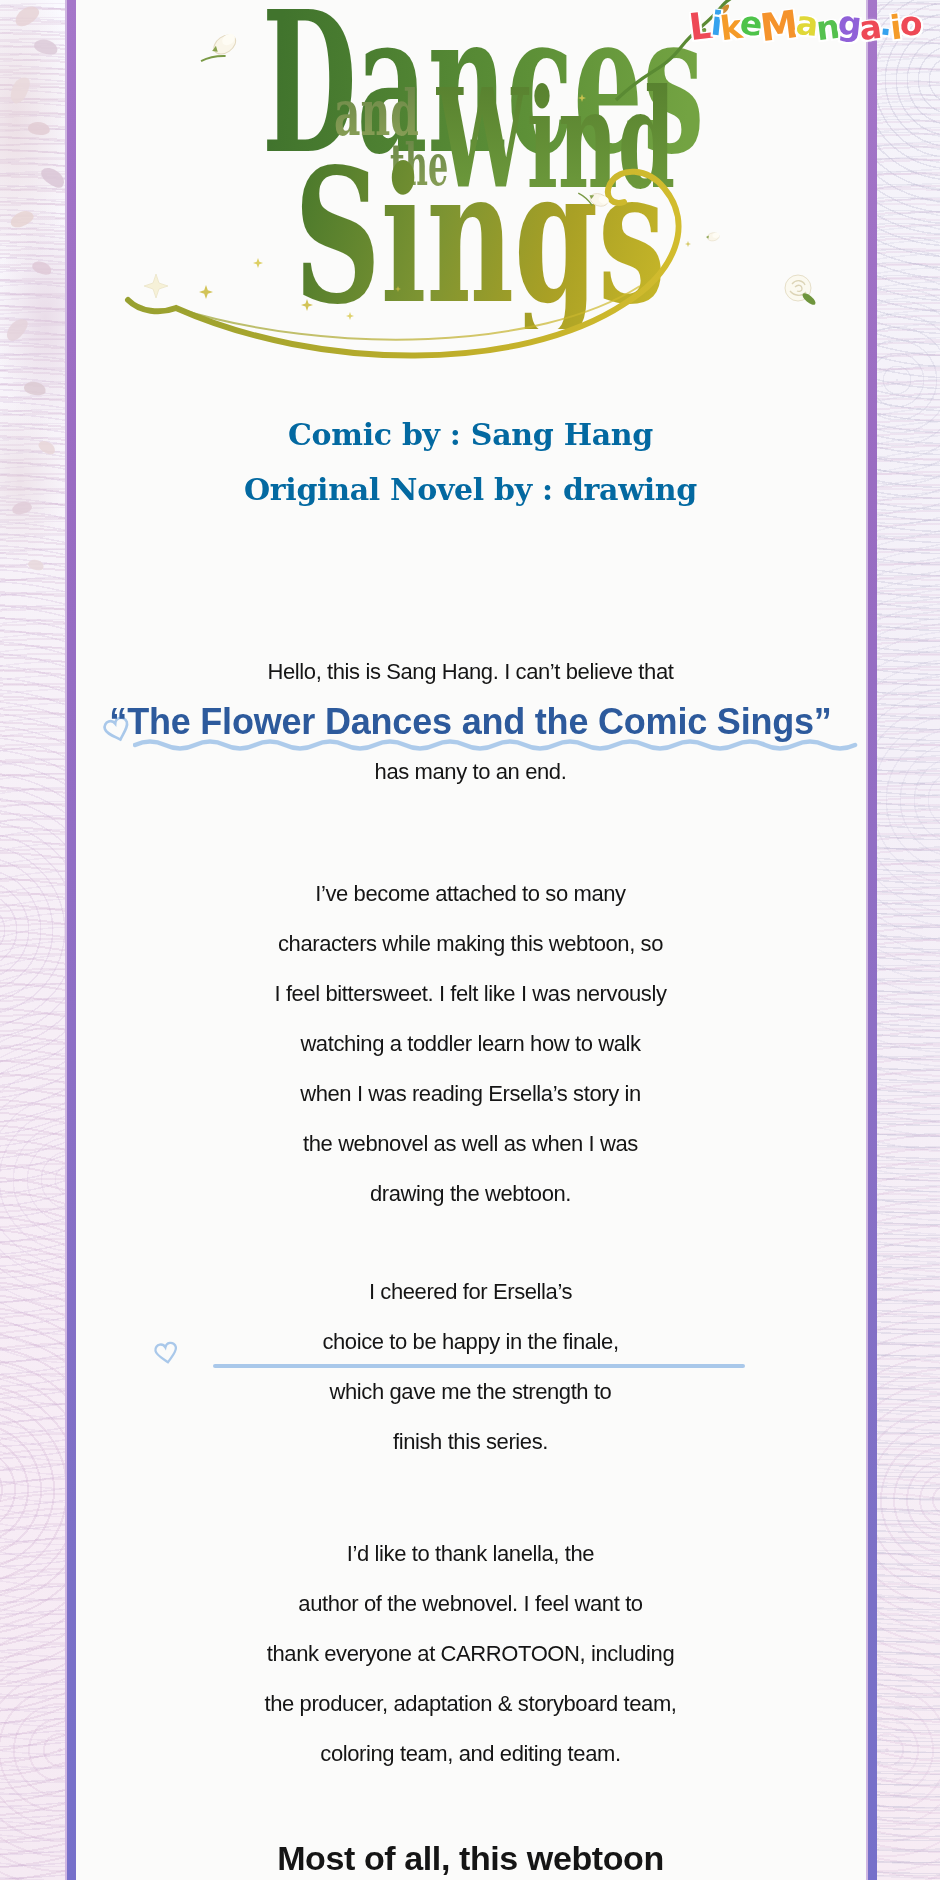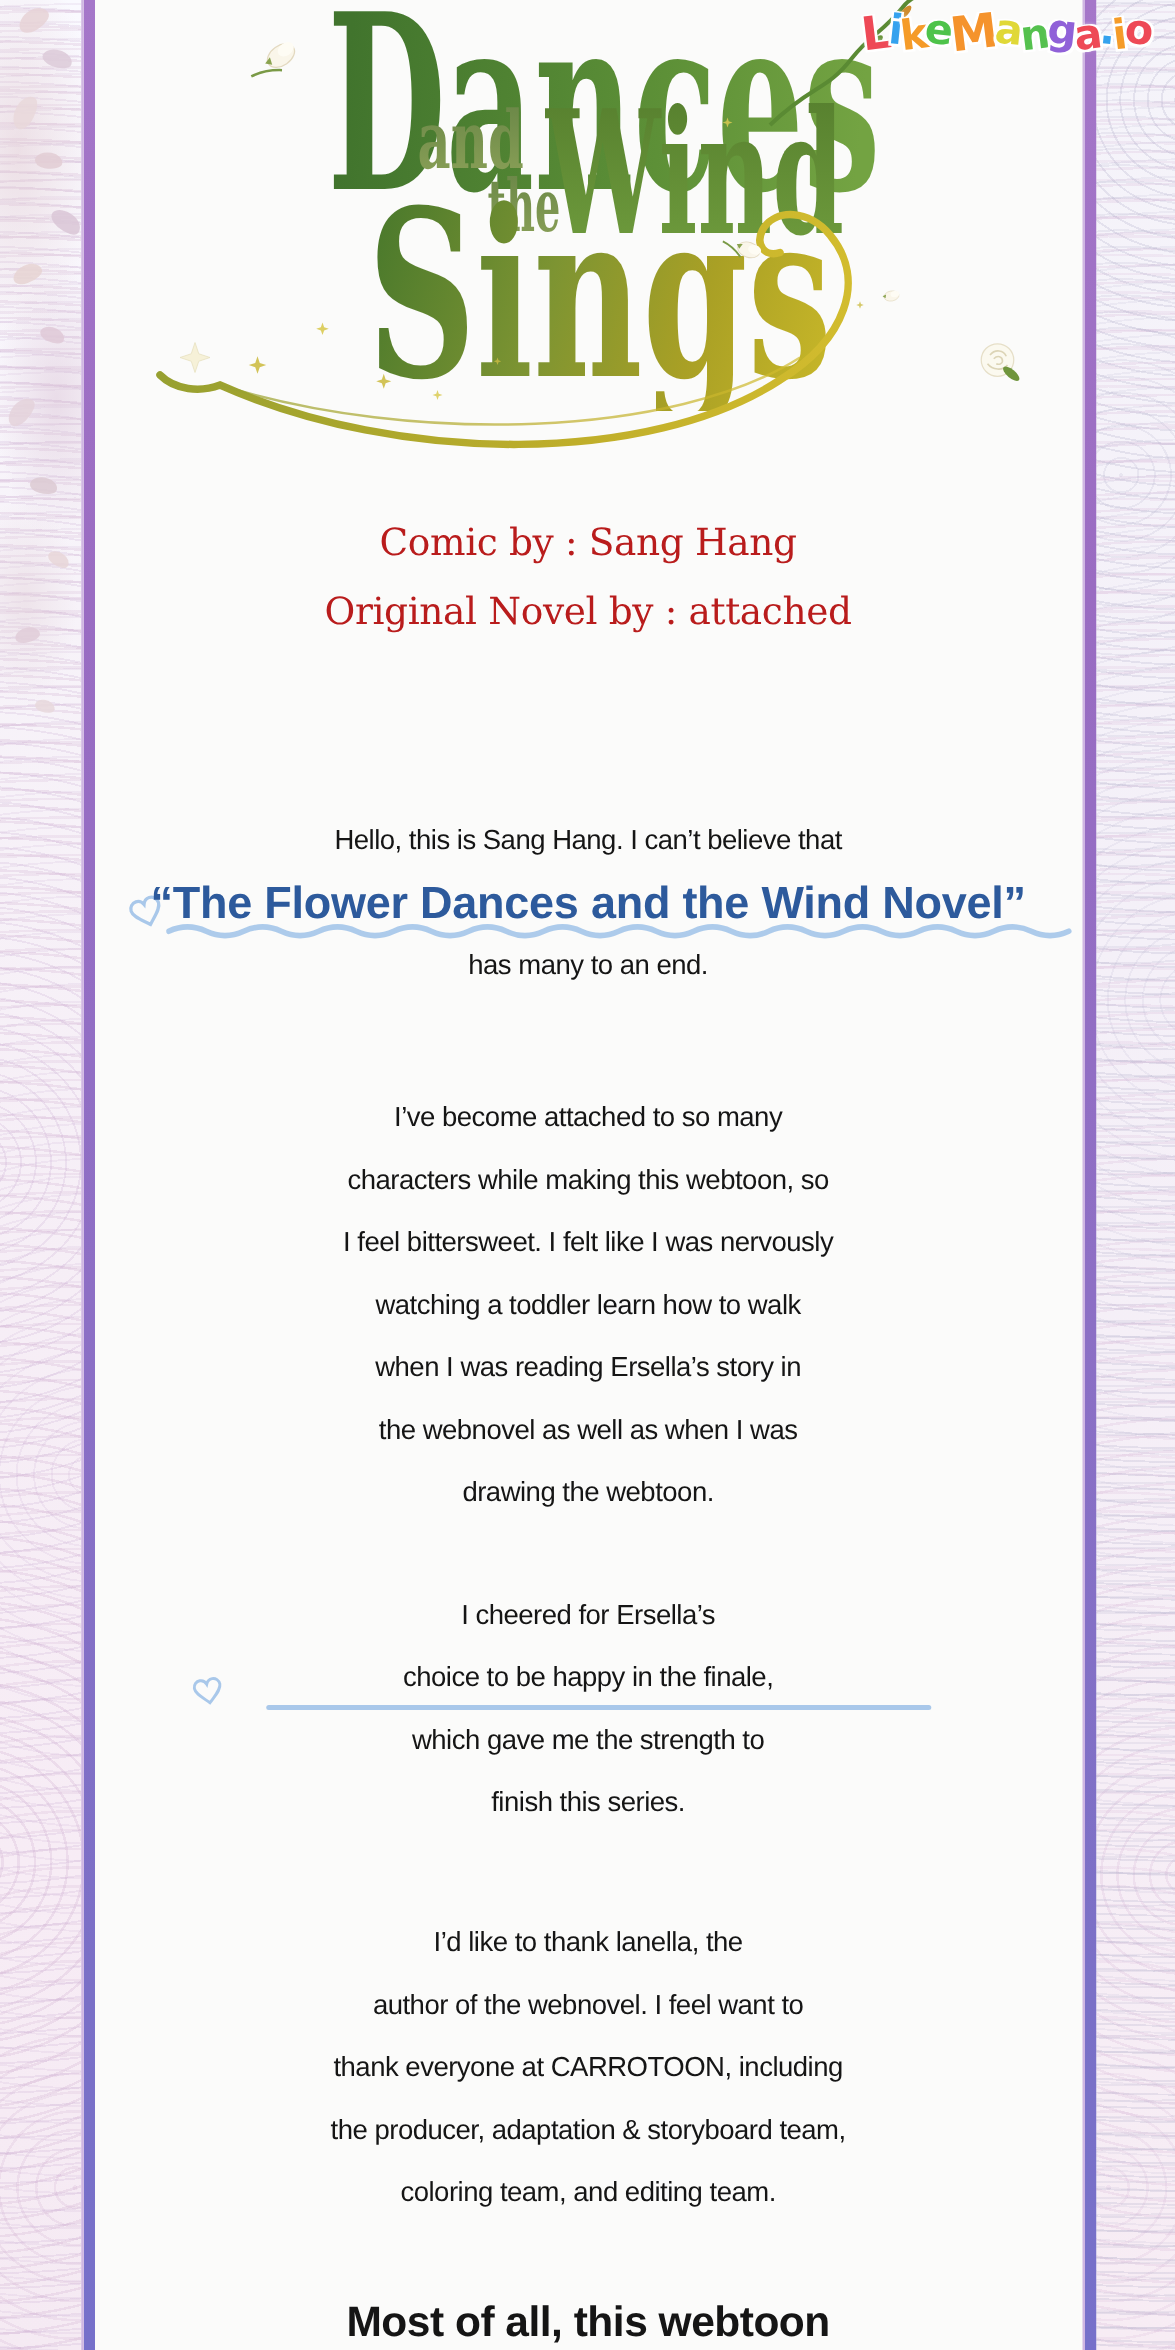--- a/index.html
+++ b/index.html
@@ -39,21 +39,21 @@
     background-image:linear-gradient(180deg,#6a8747,#8aa057);}
   #w-the{left:390px;top:136px;font-size:58px;transform:scaleX(.55);
     background-image:linear-gradient(180deg,#6a8747,#8aa057);}
   #w-wind{left:436px;top:70px;font-size:137px;transform:scaleX(.60);
     background-image:linear-gradient(180deg,#567f2e,#6f9c3d);}
   #w-sings{left:294px;top:144px;font-size:185px;transform:scaleX(.65);
     background-image:linear-gradient(115deg,#4c7a2c 5%,#7d9432 40%,#a9a025 70%,#c4b428 95%);}
 
   
   .credit{position:absolute;left:74px;width:793px;text-align:center;font-family:"DejaVu Serif","Liberation Serif",serif;
-    font-weight:400;font-size:30px;color:#b91c1c;letter-spacing:-0.3px;}
+    font-weight:700;font-size:30px;color:#0369a1;letter-spacing:-0.3px;}
   #credit-comic{top:417px;}
   #credit-novel{top:472px;}
 
   
   .para{position:absolute;left:74px;width:793px;text-align:center;color:#151515;}
   .bline{font-size:22px;line-height:50px;height:50px;letter-spacing:-0.4px;}
   .blue{color:#2d5a9c;font-weight:700;font-size:36px;letter-spacing:-0.2px;}
   .bold-line{font-weight:700;font-size:34px;}
   #para1{top:647px;} #para2{top:869px;} #para3{top:1267px;} #para4{top:1529px;} #para5{top:1833px;}
   .wavy-underline{position:absolute;left:133px;top:736px;}
@@ -155,25 +155,25 @@
     </g>
     <g transform="translate(100,722) rotate(-18)">
       <path d="M14 23 C8 17 2.5 13 2.5 8.2 C2.5 4.6 5.4 2.2 8.4 2.2 C10.8 2.2 13 3.7 14 6.2 C15 3.7 17.2 2.2 19.6 2.2 C22.6 2.2 25.5 4.6 25.5 8.2 C25.5 13 20 17 14 23 Z" fill="none" stroke="#a9c8ea" stroke-width="2.6"></path>
     </g>
     <g transform="translate(152,1344) rotate(-10) scale(0.9)">
       <path d="M14 23 C8 17 2.5 13 2.5 8.2 C2.5 4.6 5.4 2.2 8.4 2.2 C10.8 2.2 13 3.7 14 6.2 C15 3.7 17.2 2.2 19.6 2.2 C22.6 2.2 25.5 4.6 25.5 8.2 C25.5 13 20 17 14 23 Z" fill="none" stroke="#a9c8ea" stroke-width="2.6"></path>
     </g>
   </svg>
 
   <div class="credit" id="credit-comic">Comic by : Sang Hang</div>
-  <div class="credit" id="credit-novel">Original Novel by : attached</div>
+  <div class="credit" id="credit-novel">Original Novel by : drawing</div>
 
   <div class="para" id="para1">
     <div class="bline">Hello, this is Sang Hang. I can’t believe that</div>
-    <div class="bline blue">“The Flower Dances and the Wind Novel”</div>
+    <div class="bline blue">“The Flower Dances and the Comic Sings”</div>
     <div class="bline">has many to an end.</div>
   </div>
 
   <svg class="wavy-underline" width="730" height="18">
     <path d="M2 9 Q17 2 32 9 T62 9 T92 9 T122 9 T152 9 T182 9 T212 9 T242 9 T272 9 T302 9 T332 9 T362 9 T392 9 T422 9 T452 9 T482 9 T512 9 T542 9 T572 9 T602 9 T632 9 T662 9 T692 9 T722 9" fill="none" stroke="#a9c8ea" stroke-width="4.5" stroke-linecap="round" opacity="0.95"></path>
   </svg>
 
   <div class="para" id="para2">
     <div class="bline">I’ve become attached to so many</div>
     <div class="bline">characters while making this webtoon, so</div>

